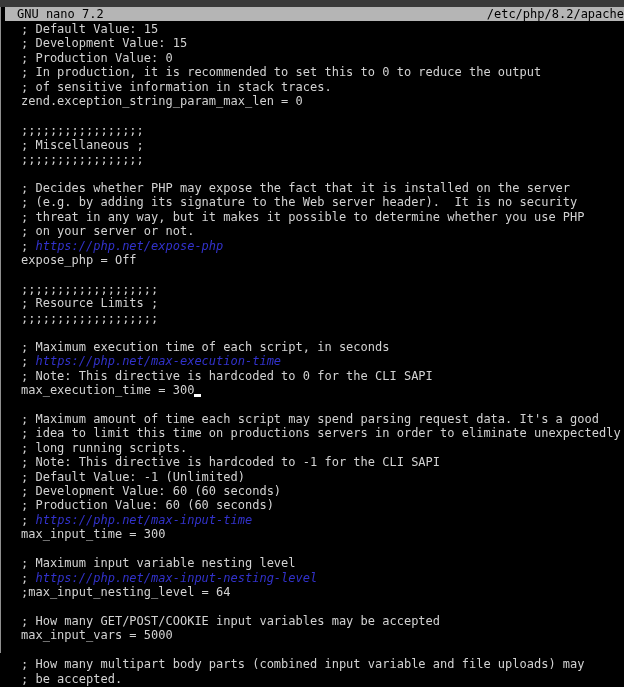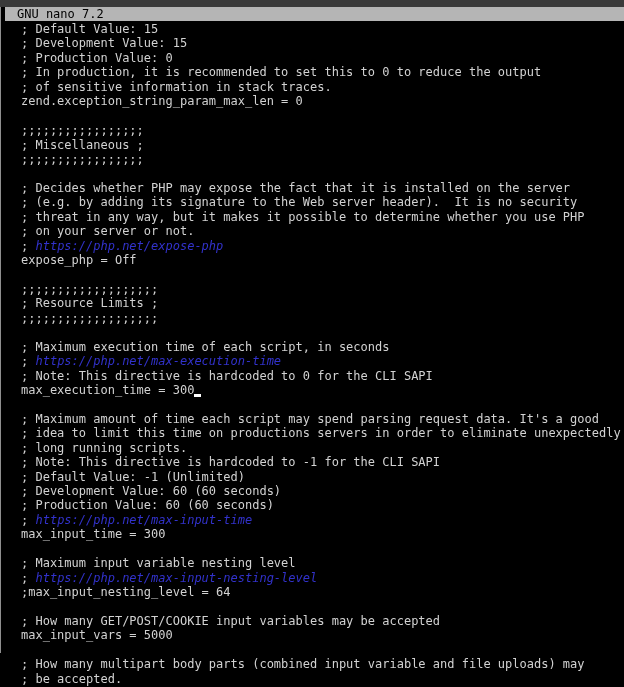--- a/index.html
+++ b/index.html
@@ -65,15 +65,16 @@
   }
 </style>
 </head>
 <body>
 
 <div class="screen">
   <div class="top-strip"></div>
   <div class="left-edge"></div>
   <div class="titlebar">
     <span class="app-title">GNU nano 7.2</span>
+    <span class="file-path">/etc/php/8.2/apache</span>
   </div>
   <div class="editor"><div class="line"><span>; Default Value: 15</span></div><div class="line"><span>; Development Value: 15</span></div><div class="line"><span>; Production Value: 0</span></div><div class="line"><span>; In production, it is recommended to set this to 0 to reduce the output</span></div><div class="line"><span>; of sensitive information in stack traces.</span></div><div class="line"><span>zend.exception_string_param_max_len = 0</span></div><div class="line">&nbsp;</div><div class="line"><span>;;;;;;;;;;;;;;;;;</span></div><div class="line"><span>; Miscellaneous ;</span></div><div class="line"><span>;;;;;;;;;;;;;;;;;</span></div><div class="line">&nbsp;</div><div class="line"><span>; Decides whether PHP may expose the fact that it is installed on the server</span></div><div class="line"><span>; (e.g. by adding its signature to the Web server header).  It is no security</span></div><div class="line"><span>; threat in any way, but it makes it possible to determine whether you use PHP</span></div><div class="line"><span>; on your server or not.</span></div><div class="line"><span>; </span><span class="url">https://php.net/expose-php</span></div><div class="line"><span>expose_php = Off</span></div><div class="line">&nbsp;</div><div class="line"><span>;;;;;;;;;;;;;;;;;;;</span></div><div class="line"><span>; Resource Limits ;</span></div><div class="line"><span>;;;;;;;;;;;;;;;;;;;</span></div><div class="line">&nbsp;</div><div class="line"><span>; Maximum execution time of each script, in seconds</span></div><div class="line"><span>; </span><span class="url">https://php.net/max-execution-time</span></div><div class="line"><span>; Note: This directive is hardcoded to 0 for the CLI SAPI</span></div><div class="line"><span>max_execution_time = 300</span><span class="cursor"></span></div><div class="line">&nbsp;</div><div class="line"><span>; Maximum amount of time each script may spend parsing request data. It's a good</span></div><div class="line"><span>; idea to limit this time on productions servers in order to eliminate unexpectedly</span></div><div class="line"><span>; long running scripts.</span></div><div class="line"><span>; Note: This directive is hardcoded to -1 for the CLI SAPI</span></div><div class="line"><span>; Default Value: -1 (Unlimited)</span></div><div class="line"><span>; Development Value: 60 (60 seconds)</span></div><div class="line"><span>; Production Value: 60 (60 seconds)</span></div><div class="line"><span>; </span><span class="url">https://php.net/max-input-time</span></div><div class="line"><span>max_input_time = 300</span></div><div class="line">&nbsp;</div><div class="line"><span>; Maximum input variable nesting level</span></div><div class="line"><span>; </span><span class="url">https://php.net/max-input-nesting-level</span></div><div class="line"><span>;max_input_nesting_level = 64</span></div><div class="line">&nbsp;</div><div class="line"><span>; How many GET/POST/COOKIE input variables may be accepted</span></div><div class="line"><span>max_input_vars = 5000</span></div><div class="line">&nbsp;</div><div class="line"><span>; How many multipart body parts (combined input variable and file uploads) may</span></div><div class="line"><span>; be accepted.</span></div></div>
 </div>
 
 </body></html>

